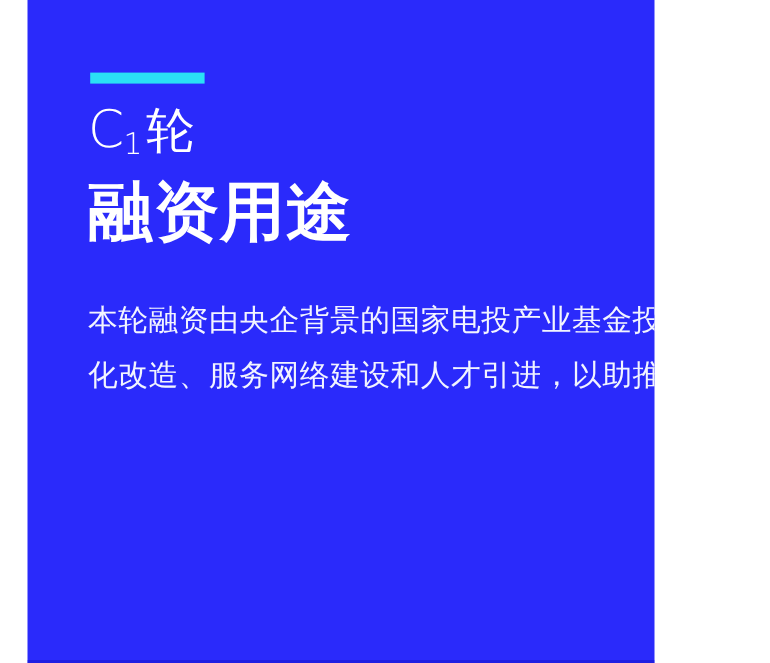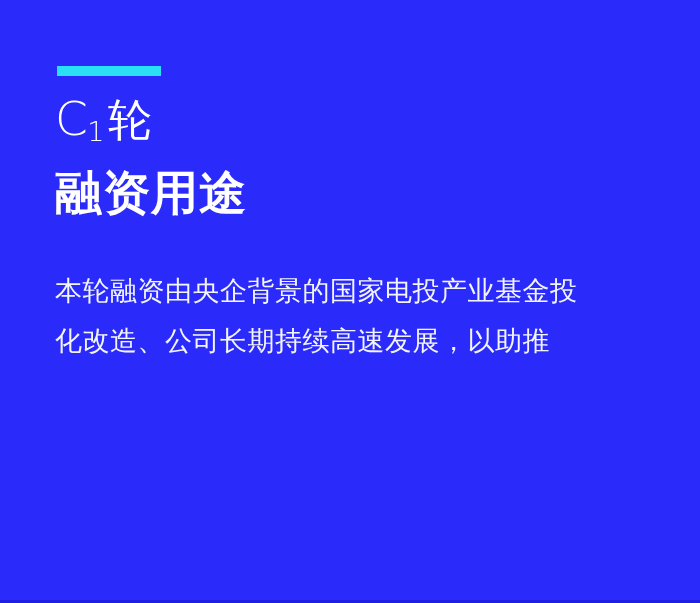--- a/index.html
+++ b/index.html
@@ -8,25 +8,26 @@
   }
   body {
     width: 700px;
     height: 603px;
     overflow: hidden;
     font-family: "Liberation Sans", "DejaVu Sans", sans-serif;
   }
 
   #slide {
     position: relative;
-    width: 700px;
+    width: 570px;
     height: 603px;
     background: #2a2afb;
     box-sizing: border-box;
     overflow: hidden;
+    margin-left: 25px;
   }
 
   
   #bottom-edge {
     position: absolute;
     left: 0;
     right: 0;
     bottom: 0;
     height: 3px;
     background: #1f1fe2;
@@ -73,21 +74,21 @@
   #title-round .cjk {
     font-family: "DejaVu Sans", sans-serif;
     font-weight: 300;
     font-size: 44px;
     margin-left: 2px;
   }
 
   #title-main {
     margin-top: 12px;
     color: #ffffff;
-    font-size: 47px;
+    font-size: 59px;
     line-height: 56px;
     font-weight: 700;
     letter-spacing: 1px;
     white-space: nowrap;
   }
 
   #body-block {
     position: absolute;
     left: 55px;
     top: 266px;
@@ -110,18 +111,18 @@
 
   <div id="accent-bar"></div>
 
   <div id="heading-block">
     <div id="title-round"><span class="latin">C</span><span class="subscript">1</span><span class="cjk">轮</span></div>
     <div id="title-main">融资用途</div>
   </div>
 
   <div id="body-block">
     <div class="body-line">本轮融资由央企背景的国家电投产业基金投</div>
-    <div class="body-line">化改造、公司长期持续高速发展，以助推</div>
+    <div class="body-line">化改造、服务网络建设和人才引进，以助推</div>
   </div>
 
   <div id="bottom-edge"></div>
 
 </div>
 
 </body></html>

